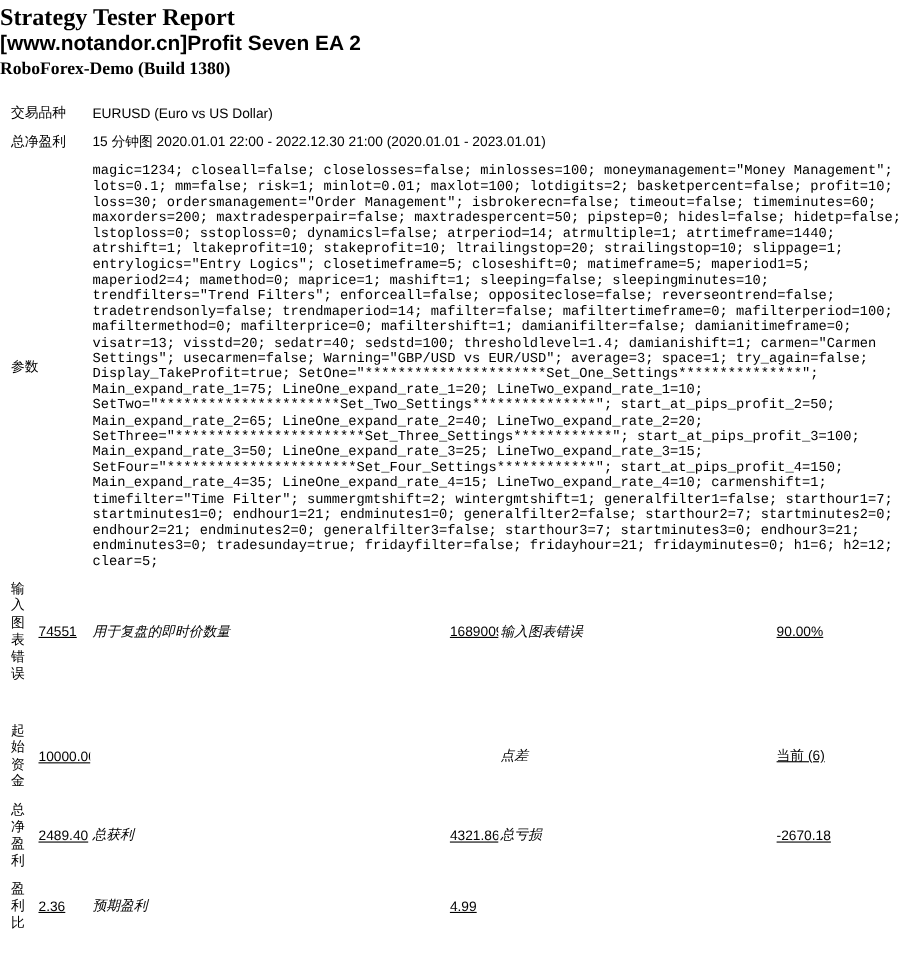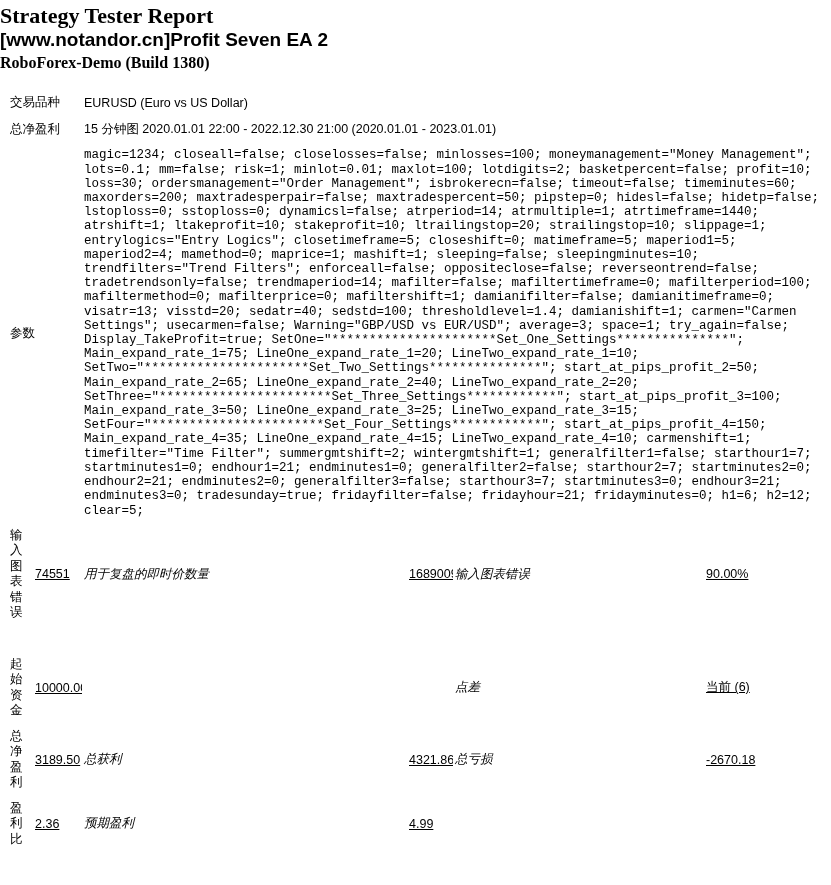--- a/index.html
+++ b/index.html
@@ -143,21 +143,21 @@
     <td class="vlbl">起始资金</td>
     <td class="num">10000.00</td>
     <td class="lbl2"></td>
     <td class="num"></td>
     <td class="lbl2">点差</td>
     <td class="num">当前 (6)</td>
   </tr>
 
   <tr>
     <td class="vlbl">总净盈利</td>
-    <td class="num">3189.50</td>
+    <td class="num">2489.40</td>
     <td class="lbl2">总获利</td>
     <td class="num">4321.86</td>
     <td class="lbl2">总亏损</td>
     <td class="num">-2670.18</td>
   </tr>
 
   <tr>
     <td class="vlbl">盈利比</td>
     <td class="num">2.36</td>
     <td class="lbl2">预期盈利</td>

